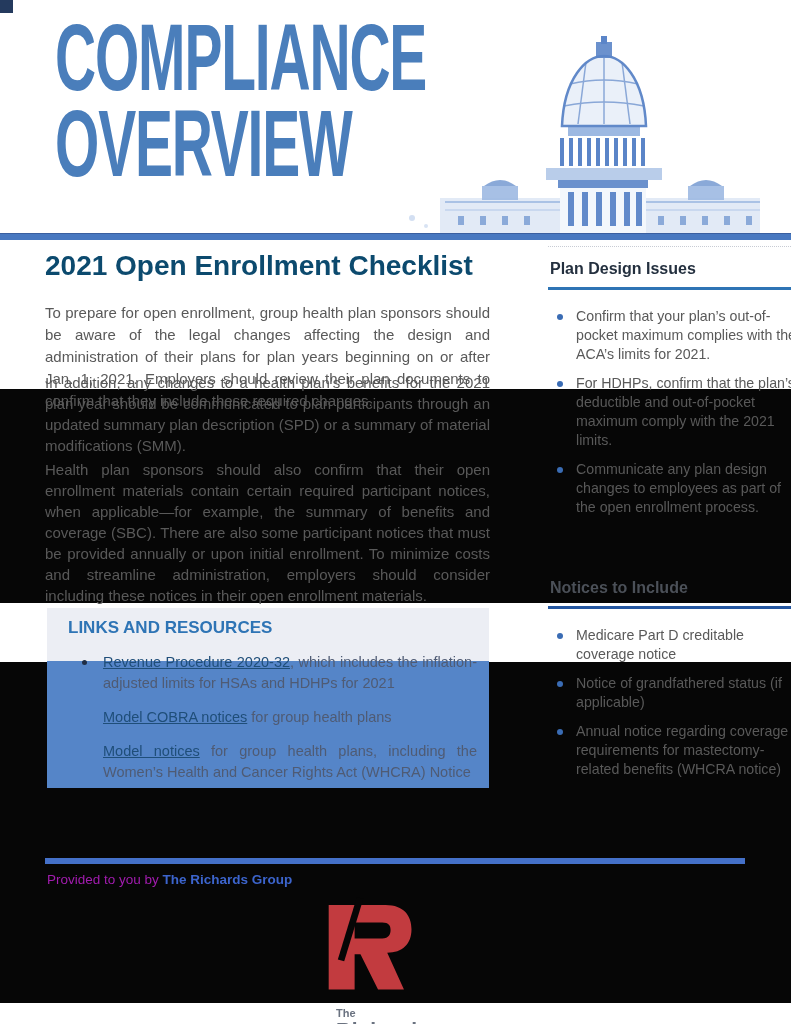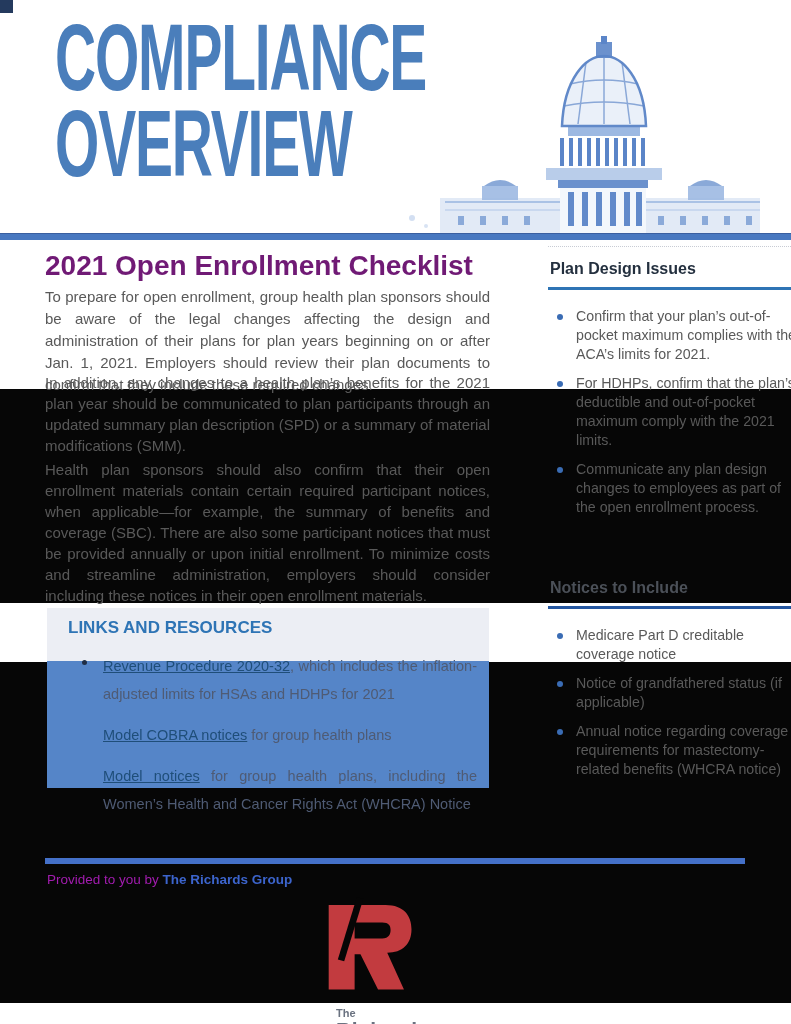--- a/index.html
+++ b/index.html
@@ -16,31 +16,31 @@
     color:#4a7ebb;transform:scaleX(0.60);transform-origin:left top;white-space:nowrap;
   }
   .header-divider{position:absolute;left:0;top:233px;width:791px;height:6px;background:#4878c0;border-top:1px solid #3a5fa0;}
   .capitol{position:absolute;left:400px;top:36px;width:391px;height:197px;}
   
   .band{position:absolute;left:0;width:791px;background:#060606;z-index:1;}
   .band1{top:389px;height:214px;}
   .band2{top:662px;height:341px;}
   
   .col-left{position:absolute;left:45px;top:250px;width:445px;z-index:3;}
-  .doc-title{font-size:28px;font-weight:bold;color:#701a75;margin:0 0 4px 0;letter-spacing:0;}
+  .doc-title{font-size:28px;font-weight:bold;color:#0c4a6e;margin:0 0 20px 0;letter-spacing:0;}
   .para{font-size:15px;line-height:22px;color:#595959;text-align:justify;margin:0 0 14px 0;}
   .para.in-band{line-height:21px;margin-bottom:18px;}
   .p2{position:absolute;left:45px;top:372px;width:445px;z-index:3;}
   .p3{position:absolute;left:45px;top:459px;width:445px;z-index:3;}
   
   .links-box{position:absolute;left:47px;top:608px;width:442px;height:180px;background:#eceef4;z-index:2;}
   .links-overlay{position:absolute;left:47px;top:661px;width:442px;height:127px;background:#5585c8;z-index:2;}
   .links-heading{position:absolute;left:68px;top:618px;font-size:17px;font-weight:bold;color:#2e74b5;z-index:3;}
   .links-list{position:absolute;left:103px;top:652px;width:374px;z-index:3;}
-  .link-item{position:relative;font-size:14.5px;line-height:28px;text-align:justify;color:#4f5b74;margin-bottom:13px;}
+  .link-item{position:relative;font-size:14.5px;line-height:21px;text-align:justify;color:#4f5b74;margin-bottom:13px;}
   .link-item a{color:#1f4e79;text-decoration:underline;}
   .link-dot{position:absolute;left:-21px;top:8px;width:5px;height:5px;border-radius:50%;background:#1f2d45;}
   
   .sidebar{position:absolute;left:548px;top:246px;width:271px;z-index:3;}
   .sb-topline{border-top:1px dotted #c8ccd4;height:0;}
   .sb-heading{font-size:16px;font-weight:bold;color:#24303f;margin:13px 0 9px 2px;}
   .sb-heading.dim{color:#4b5058;}
   .sb-rule{height:3px;background:#2e74b5;margin-bottom:17px;}
   .sb-rule.dim{background:#2456a0;}
   .sb-item{position:relative;padding-left:28px;margin-bottom:10px;}

